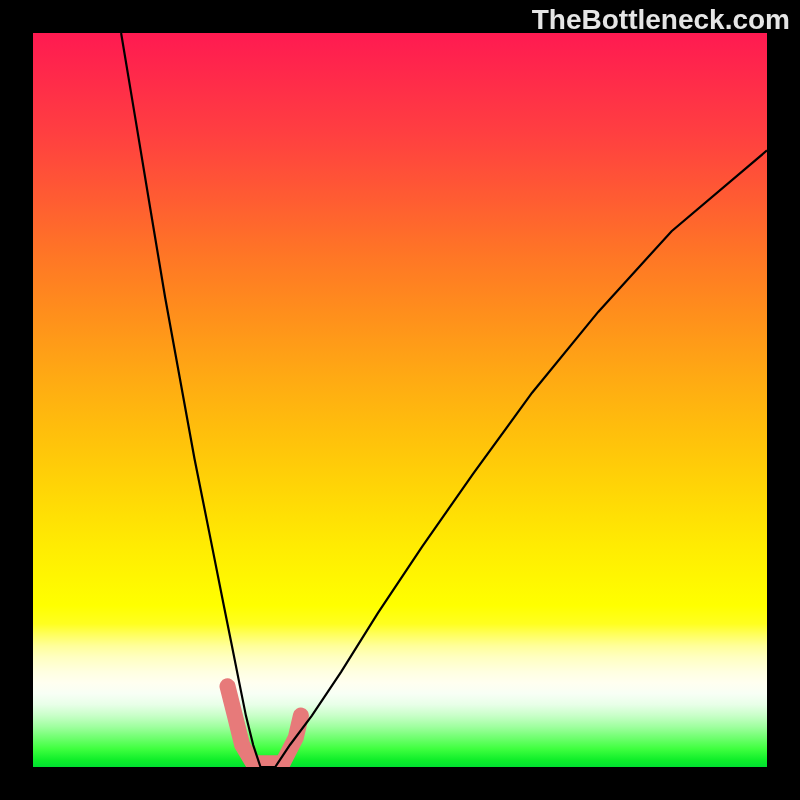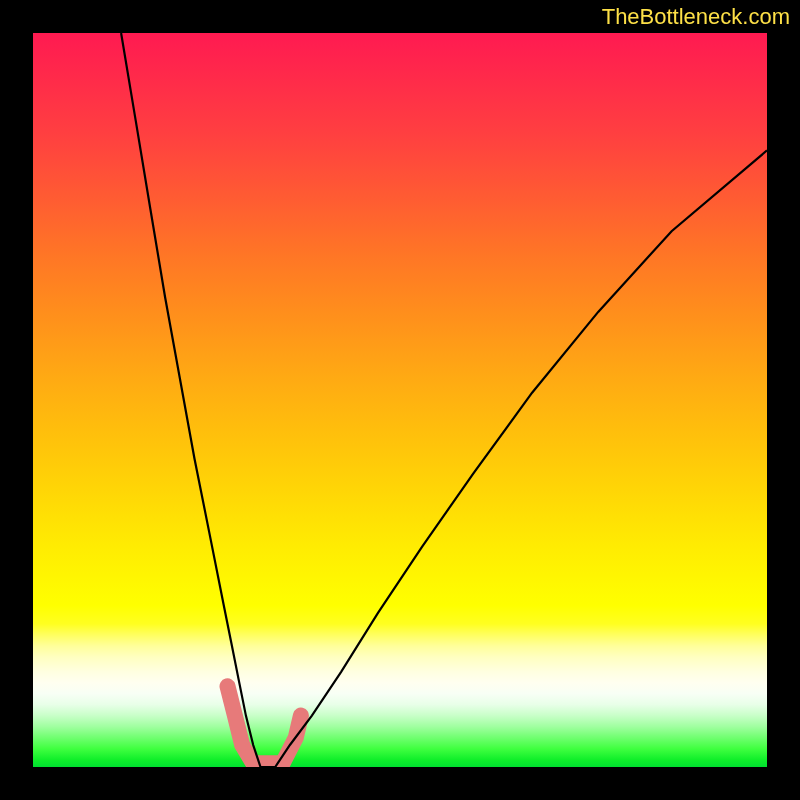--- a/index.html
+++ b/index.html
@@ -9,23 +9,23 @@
     height: 800px;
     background: #000;
     position: relative;
     overflow: hidden;
     font-family: Arial, Helvetica, sans-serif;
   }
   .watermark {
     position: absolute;
     top: 4px;
     right: 10px;
-    color: #fde047;
-    font-size: 22px;
-    font-weight: 400;
+    color: #e5e5e5;
+    font-size: 28px;
+    font-weight: 700;
     z-index: 10;
   }
   .plot-area {
     position: absolute;
     left: 33px;
     top: 33px;
     width: 734px;
     height: 734px;
     background: linear-gradient(to bottom,
       #ff1a51 0%,

